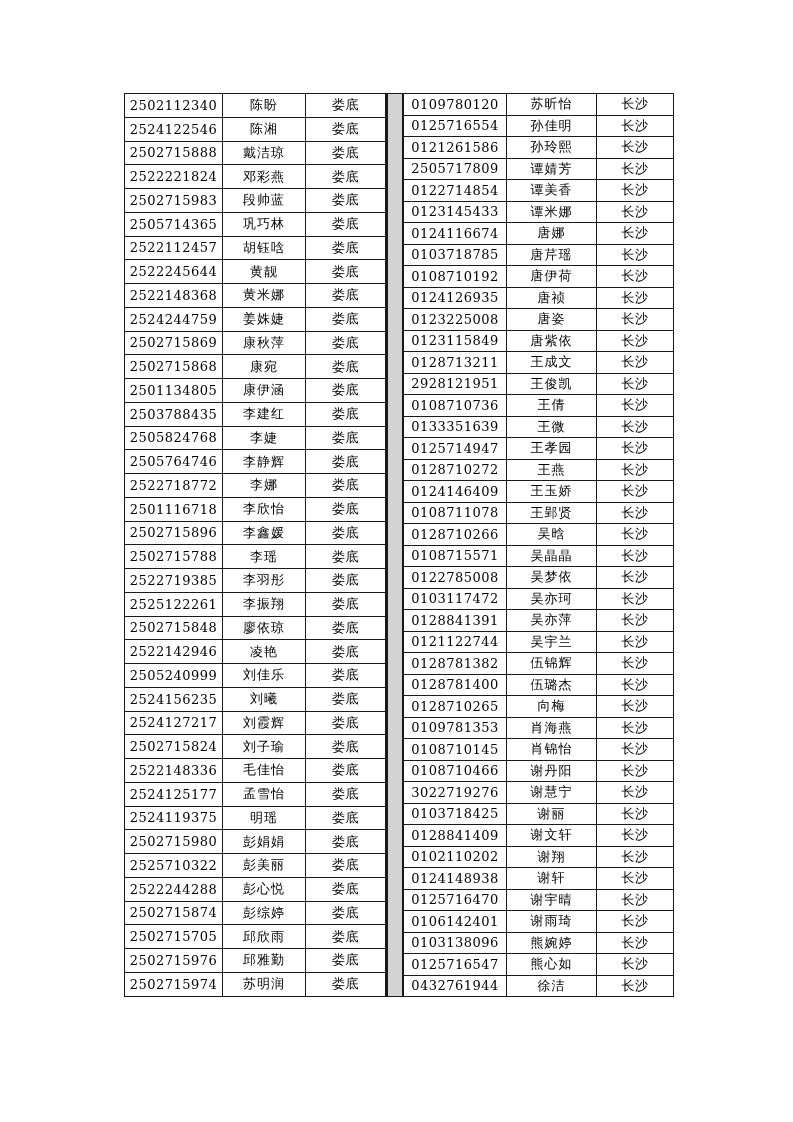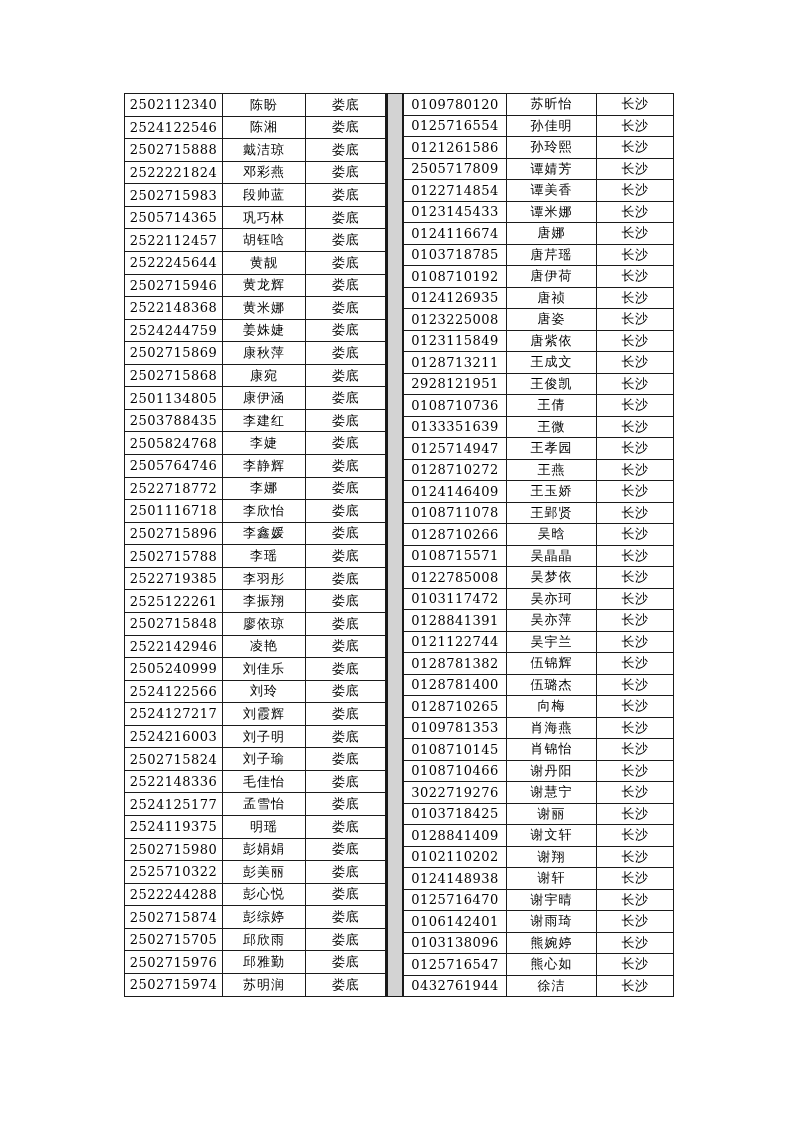--- a/index.html
+++ b/index.html
@@ -97,25 +97,20 @@
           <td class="c-id">2522112457</td>
           <td class="c-name">胡钰唅</td>
           <td class="c-city">娄底</td>
         </tr>
         <tr>
           <td class="c-id">2522245644</td>
           <td class="c-name">黄靓</td>
           <td class="c-city">娄底</td>
         </tr>
         <tr>
-          <td class="c-id">2502715946</td>
-          <td class="c-name">黄龙辉</td>
-          <td class="c-city">娄底</td>
-        </tr>
-        <tr>
           <td class="c-id">2522148368</td>
           <td class="c-name">黄米娜</td>
           <td class="c-city">娄底</td>
         </tr>
         <tr>
           <td class="c-id">2524244759</td>
           <td class="c-name">姜姝婕</td>
           <td class="c-city">娄底</td>
         </tr>
         <tr>
@@ -187,32 +182,27 @@
           <td class="c-id">2522142946</td>
           <td class="c-name">凌艳</td>
           <td class="c-city">娄底</td>
         </tr>
         <tr>
           <td class="c-id">2505240999</td>
           <td class="c-name">刘佳乐</td>
           <td class="c-city">娄底</td>
         </tr>
         <tr>
-          <td class="c-id">2524122566</td>
-          <td class="c-name">刘玲</td>
+          <td class="c-id">2524156235</td>
+          <td class="c-name">刘曦</td>
           <td class="c-city">娄底</td>
         </tr>
         <tr>
           <td class="c-id">2524127217</td>
           <td class="c-name">刘霞辉</td>
-          <td class="c-city">娄底</td>
-        </tr>
-        <tr>
-          <td class="c-id">2524216003</td>
-          <td class="c-name">刘子明</td>
           <td class="c-city">娄底</td>
         </tr>
         <tr>
           <td class="c-id">2502715824</td>
           <td class="c-name">刘子瑜</td>
           <td class="c-city">娄底</td>
         </tr>
         <tr>
           <td class="c-id">2522148336</td>
           <td class="c-name">毛佳怡</td>

